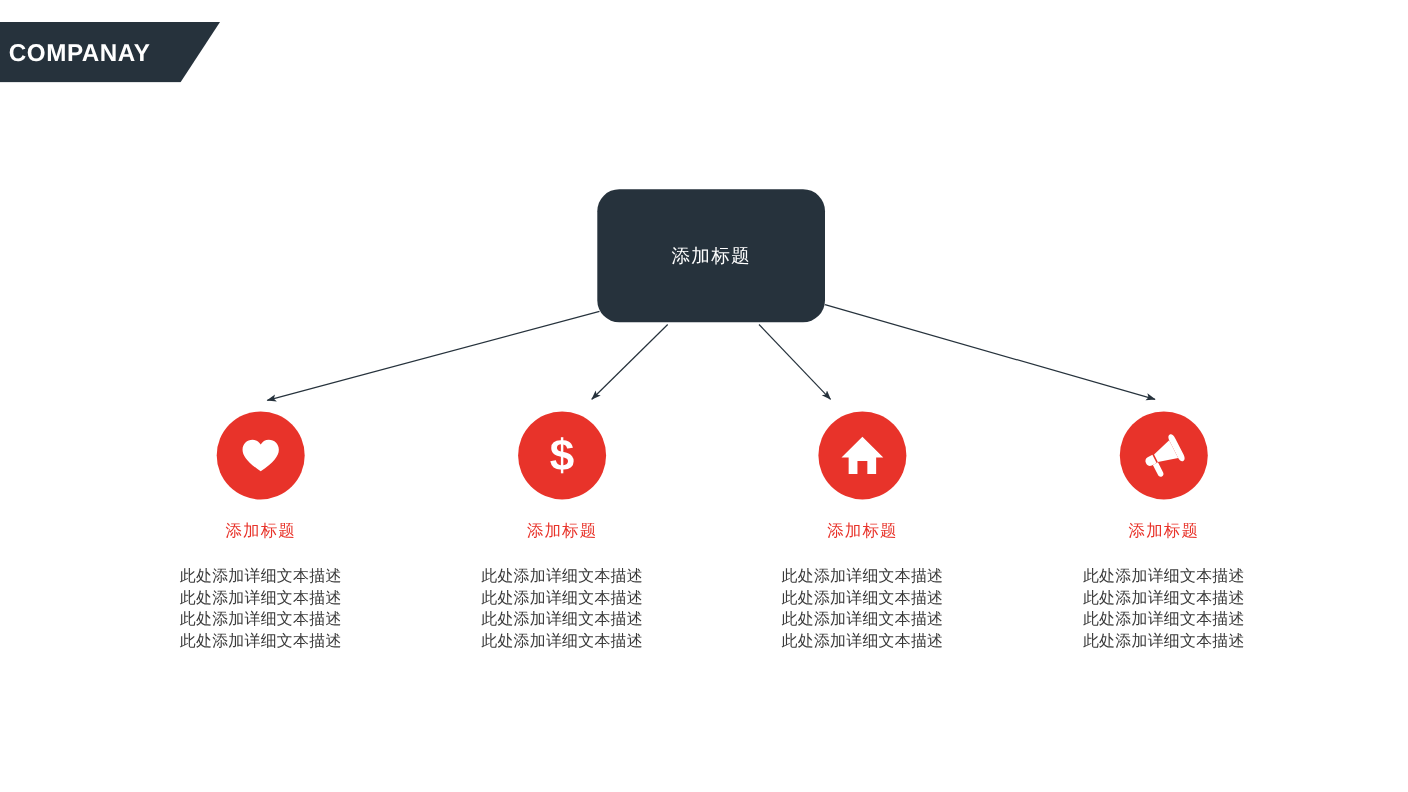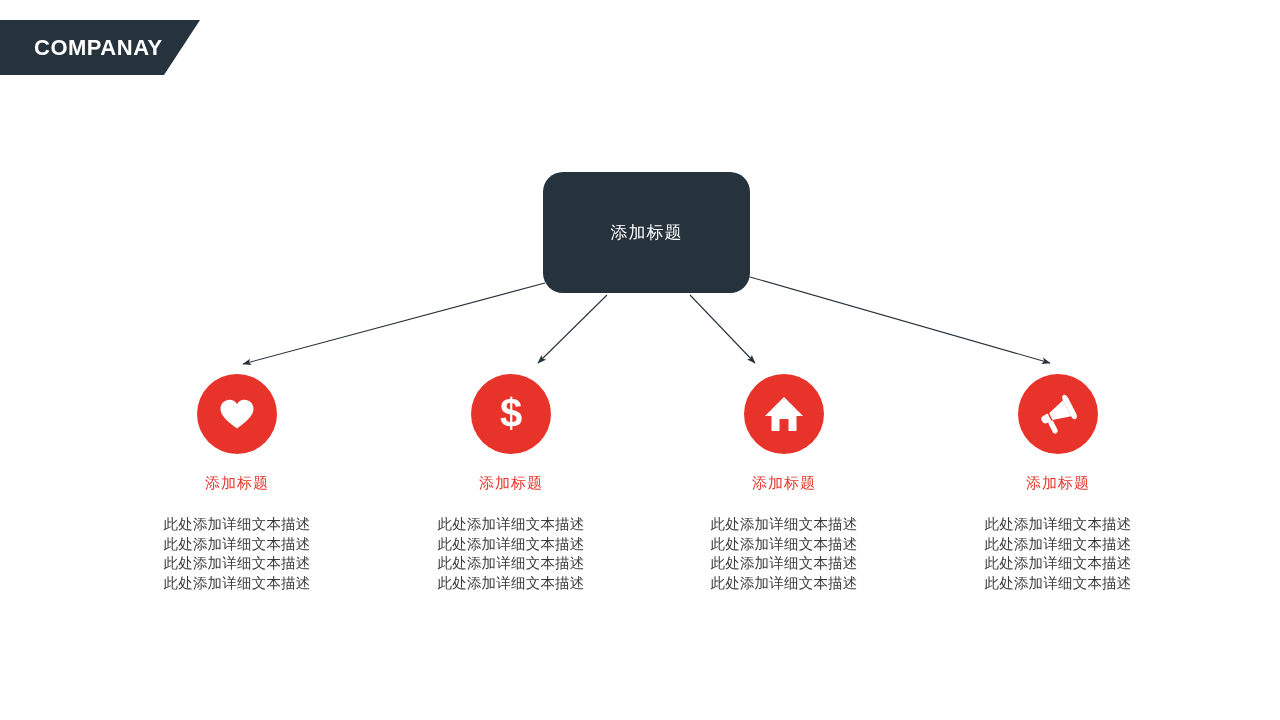--- a/index.html
+++ b/index.html
@@ -26,21 +26,21 @@
     -webkit-clip-path: polygon(0 0, 100% 0, 82% 100%, 0 100%);
     clip-path: polygon(0 0, 100% 0, 82% 100%, 0 100%);
     display: flex;
     align-items: center;
   }
   .banner-title {
     color: #ffffff;
     font-size: 22px;
     font-weight: bold;
     letter-spacing: 0.5px;
-    padding-left: 34px;
+    padding-left: 8px;
     line-height: 1;
     white-space: nowrap;
   }
 
   
   .canvas {
     position: absolute;
     left: 0;
     top: 0;
     width: 1104px;

